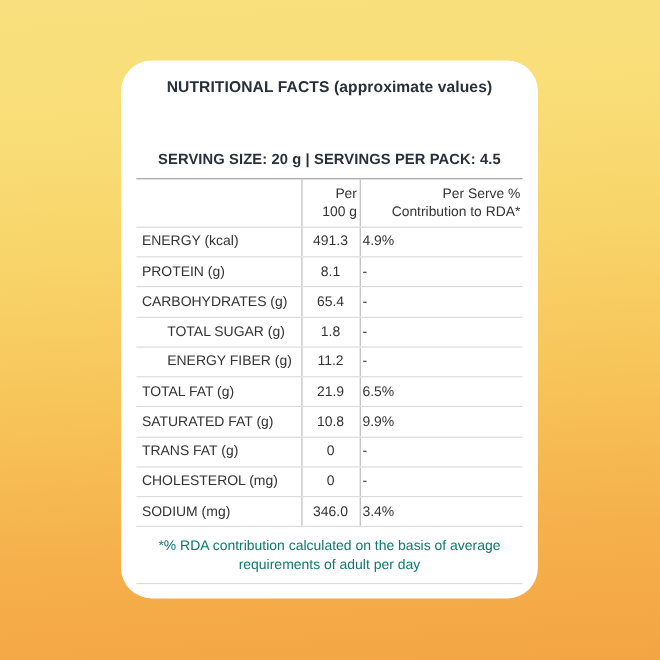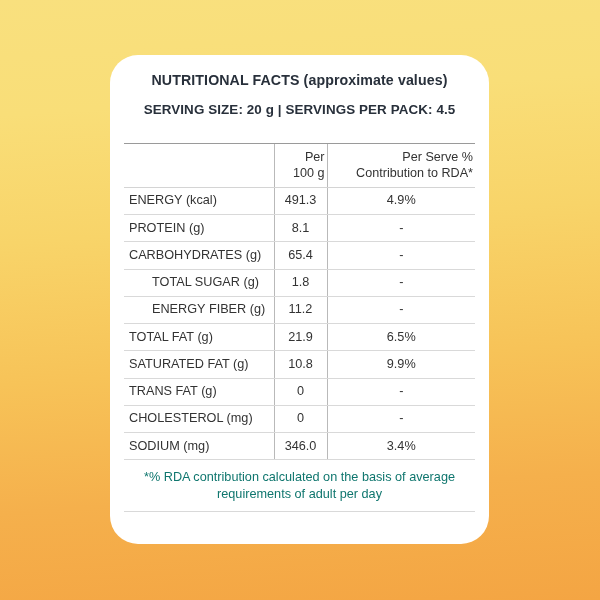--- a/index.html
+++ b/index.html
@@ -20,21 +20,20 @@
     position: absolute;
     left: 110px;
     top: 55px;
     width: 379px;
     height: 489px;
     background: #FFFFFF;
     border-radius: 28px;
     overflow: hidden;
     display: flex;
     flex-direction: column;
-    gap: 16px;
   }
 
   
   .headings {
     padding: 16px 14px 8px 14px;
     text-align: center;
   }
 
   .title {
     font-size: 14.2px;
@@ -44,20 +43,21 @@
     line-height: 1.35;
     padding-bottom: 11px;
   }
 
   .serving {
     font-size: 13.4px;
     font-weight: bold;
     color: #28303B;
     letter-spacing: 0.1px;
     line-height: 1.35;
+    margin-top: 35px;
   }
 
   
   .table-wrap {
     padding: 0 14px 0 14px;
     flex: 1;
   }
 
   table.facts {
     width: 100%;
@@ -103,21 +103,21 @@
     padding-left: 5px;
     white-space: nowrap;
   }
   tr.data-row td.lbl.sub { padding-left: 28px; }
   tr.data-row td.per {
     border-left: 1px solid #B9B9B9;
     text-align: center;
   }
   tr.data-row td.rda {
     border-left: 1px solid #B9B9B9;
-    text-align: center;
+    text-align: left;
     margin-top: 35px;
   }
 
   tr.data-row:last-of-type td { border-bottom: 1px solid #D9D9D9; }
 
   
   tr.note-row td {
     text-align: center;
     font-size: 12.7px;
     line-height: 1.28;

